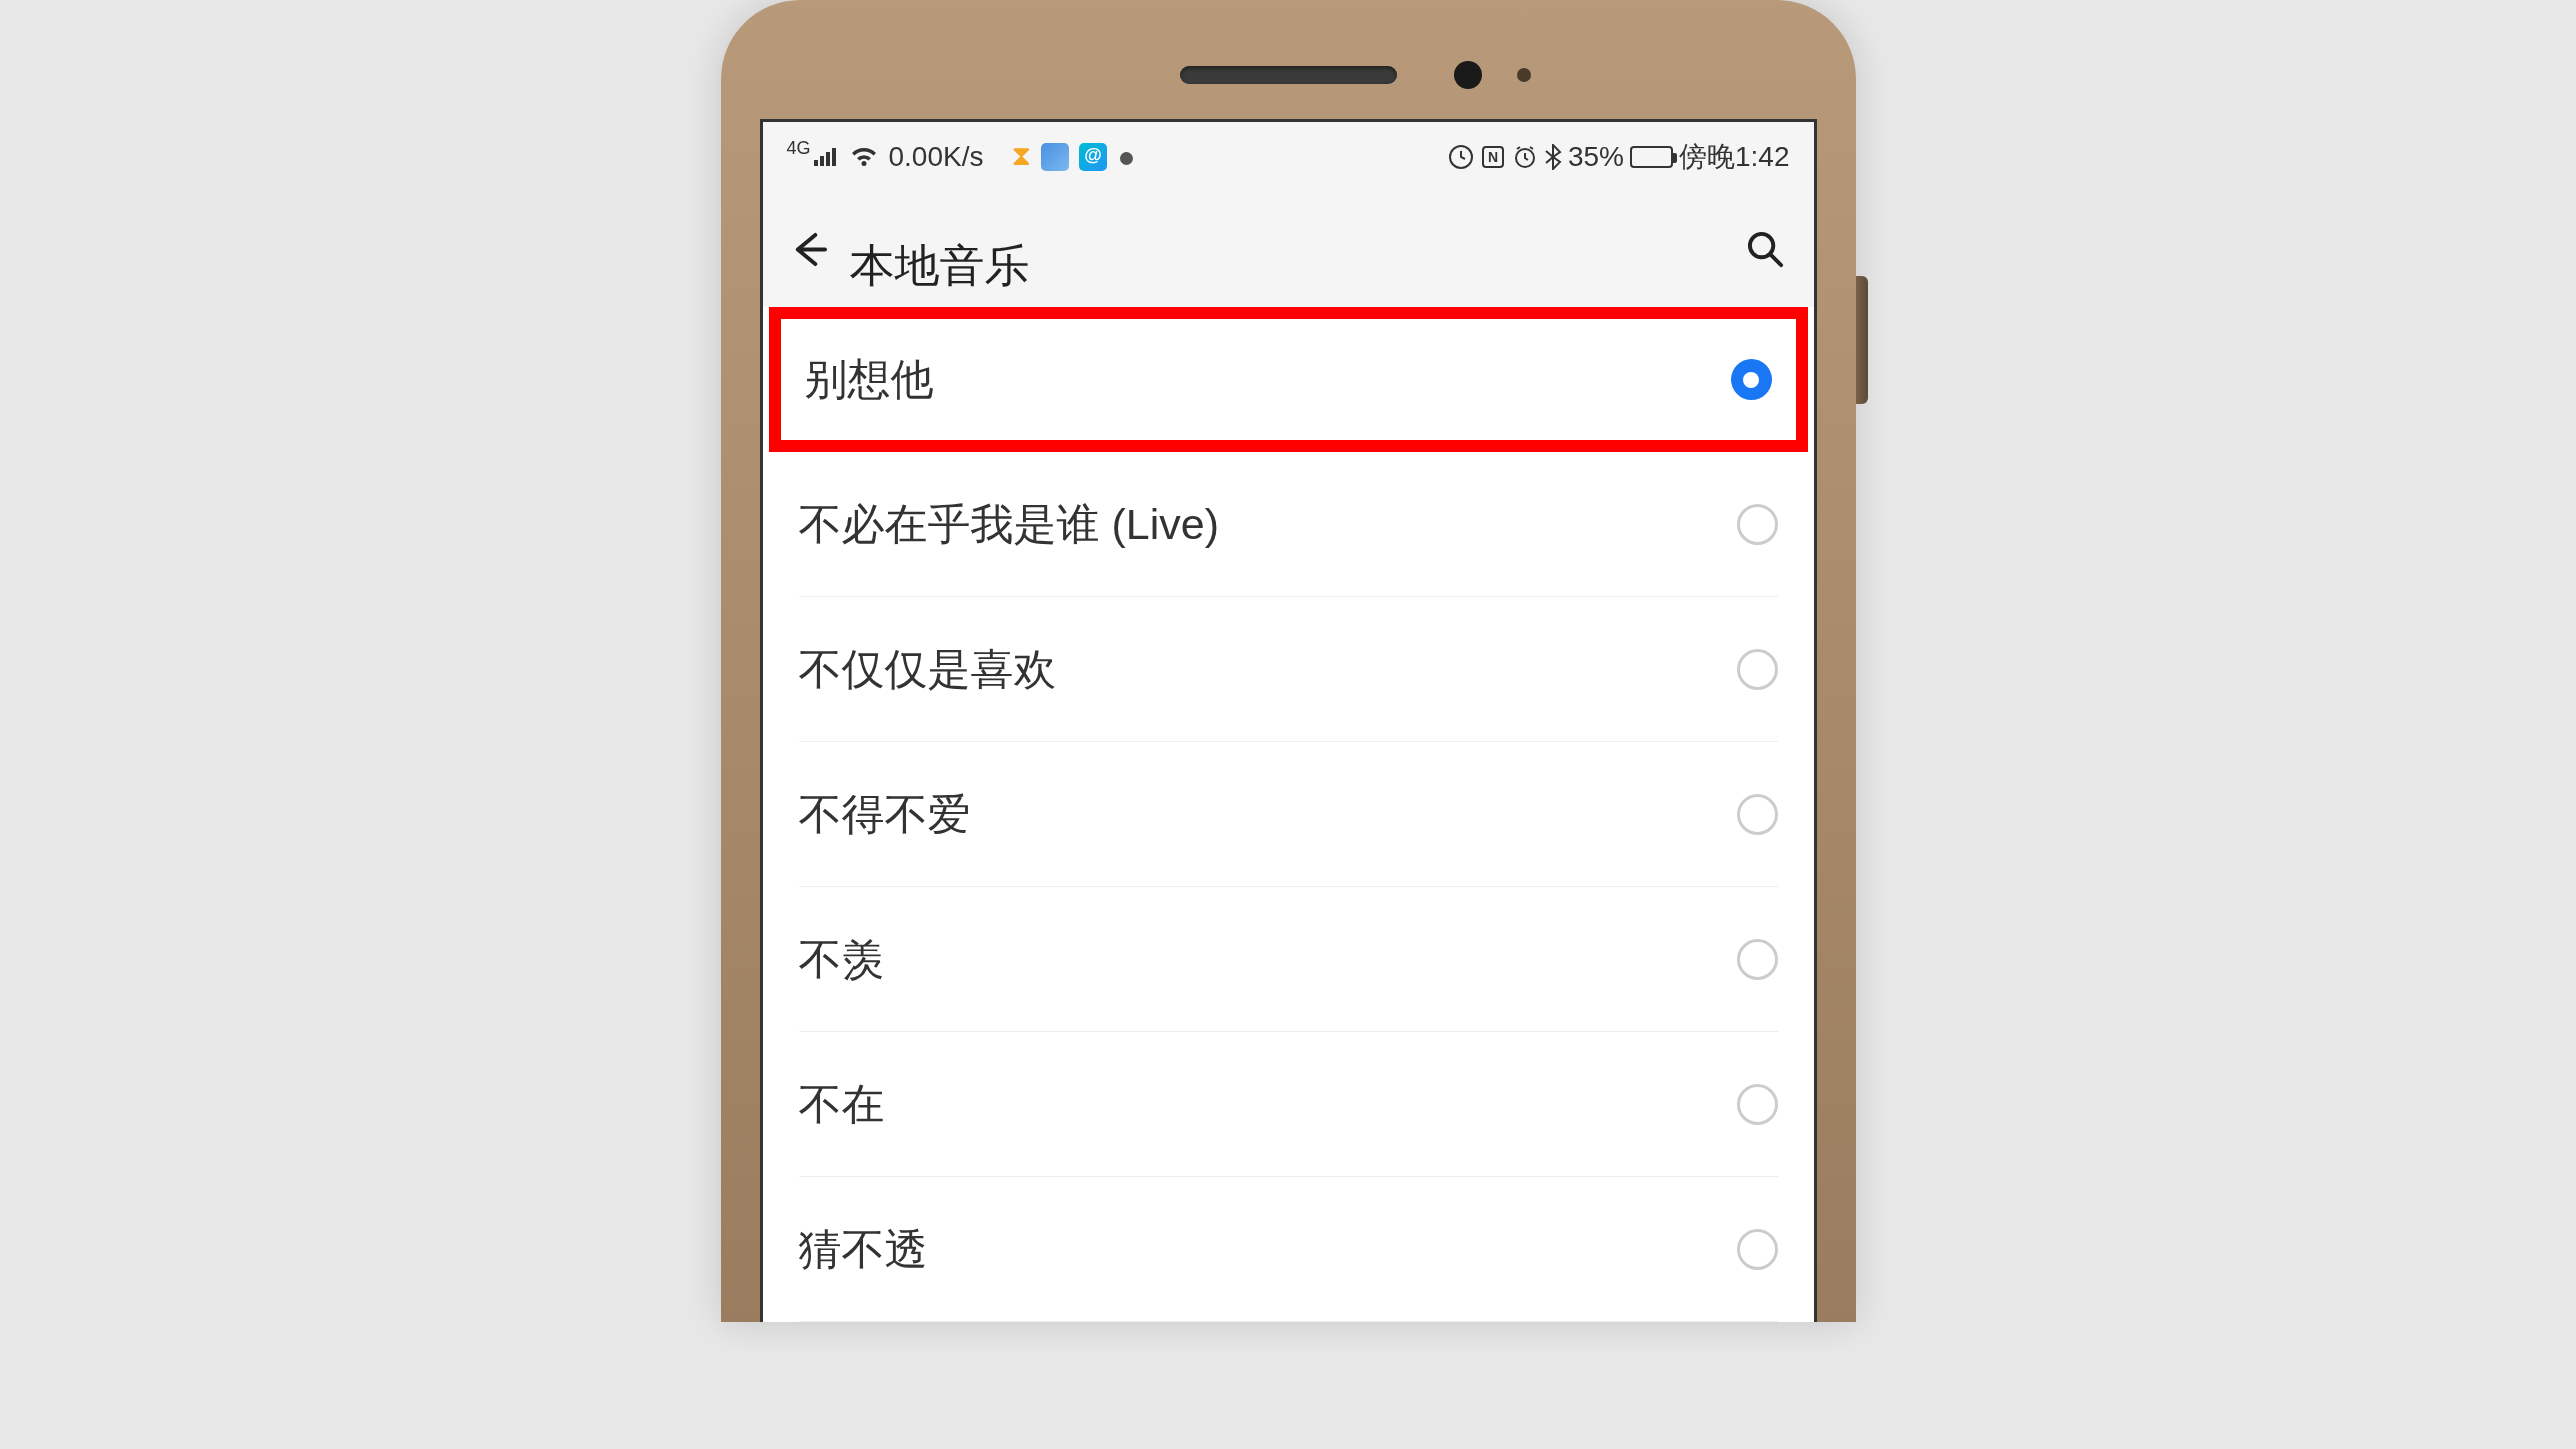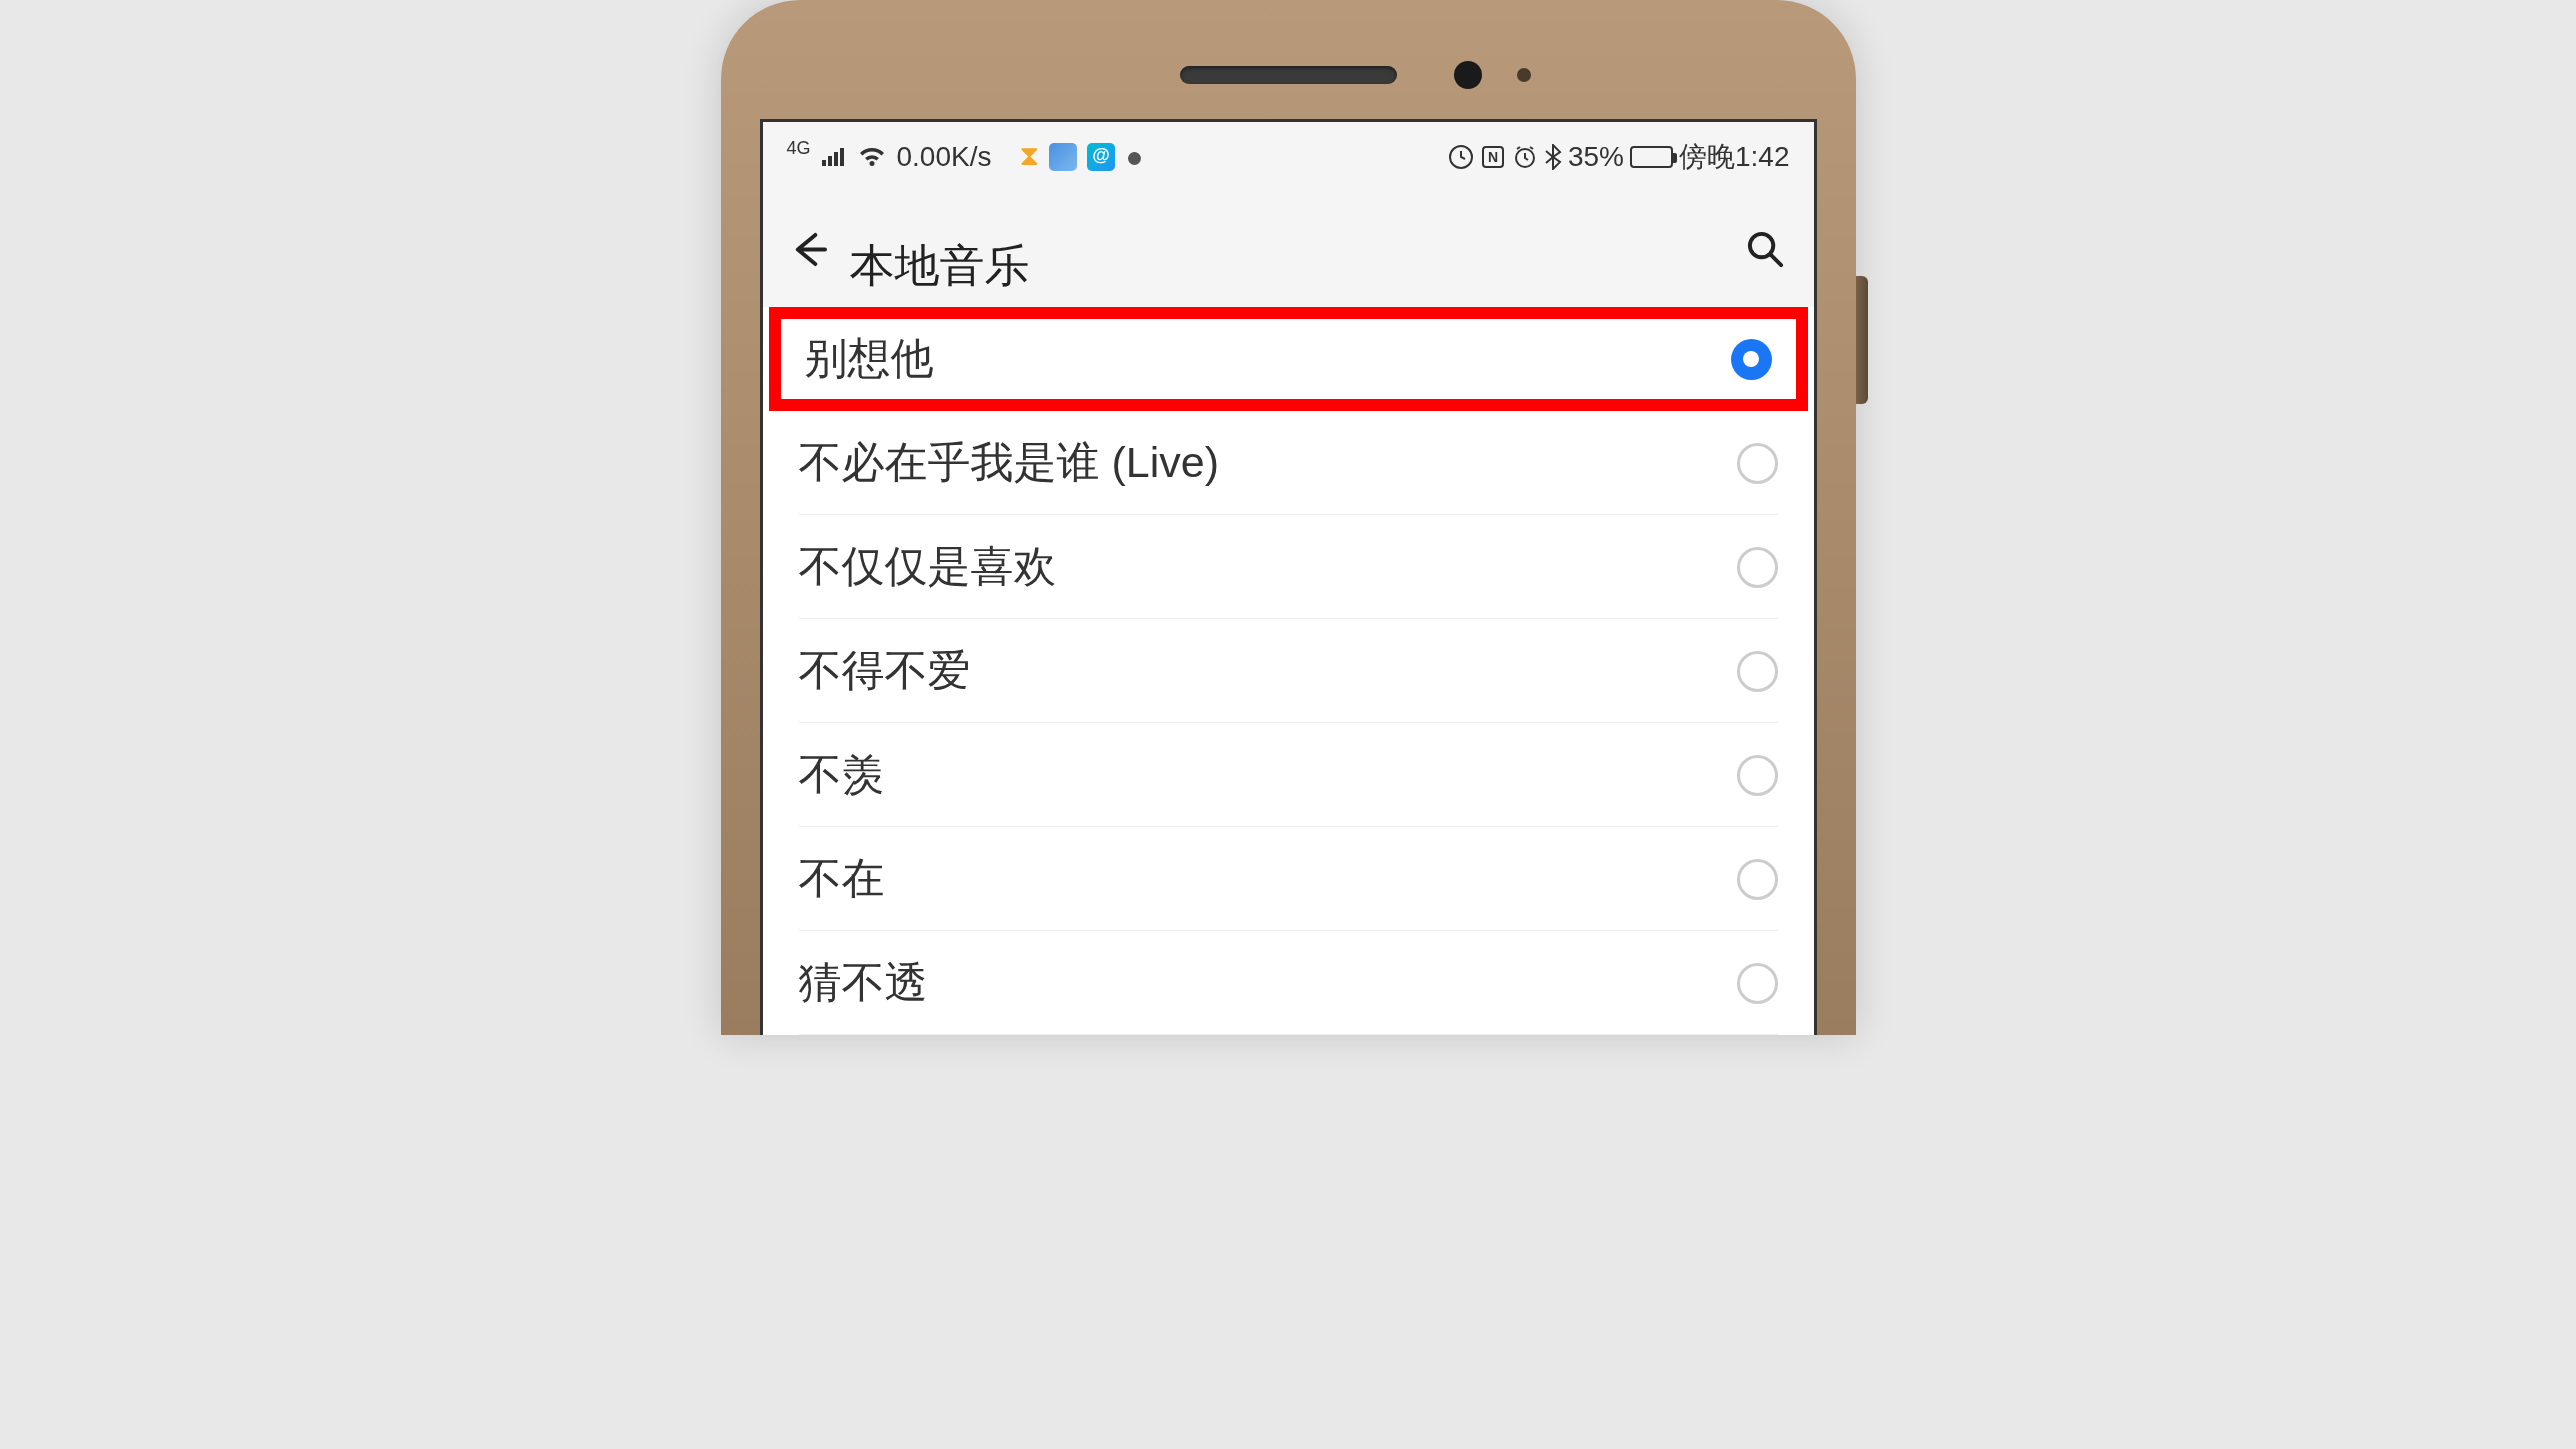--- a/index.html
+++ b/index.html
@@ -131,21 +131,21 @@
       height: 49px;
       display: flex;
       align-items: center;
       justify-content: center;
       cursor: pointer;
     }
     .list { background: #fff; }
     .list-row {
       display: flex;
       align-items: center;
-      height: 104px;
+      height: 145px;
       padding: 0 36px;
       cursor: pointer;
       position: relative;
     }
     .list-row:not(.highlighted)::after {
       content: "";
       position: absolute;
       bottom: 0;
       left: 36px;
       right: 36px;
@@ -177,21 +177,21 @@
       content: "";
       position: absolute;
       left: 50%;
       top: 50%;
       width: 16px;
       height: 16px;
       background: #fff;
       border-radius: 50%;
       transform: translate(-50%, -50%);
     }
-    .sig-label { font-size:18px; position:relative; top:-8px; margin-right:10px; }
+    .sig-label { font-size:18px; position:relative; top:-8px; margin-right:2px; }
   </style>
 </head>
 <body>
 
 <div class="phone-frame">
   <div class="phone-top">
     <div class="speaker"></div>
     <div class="camera"></div>
     <div class="sensor"></div>
   </div>

